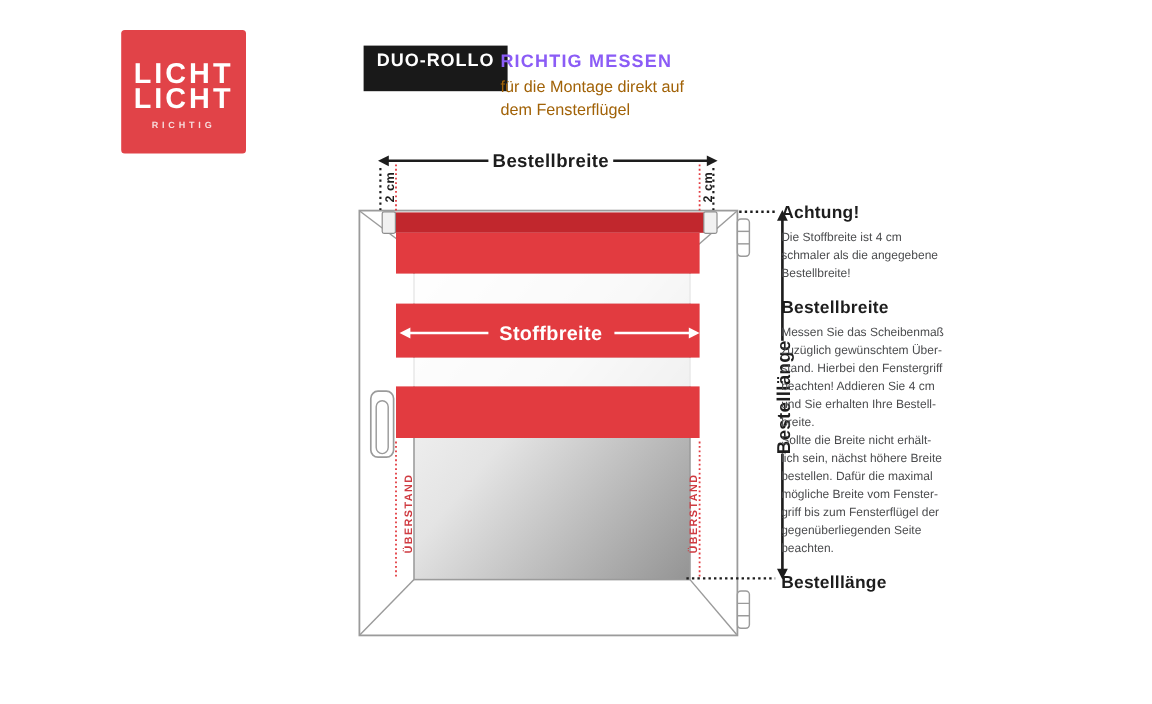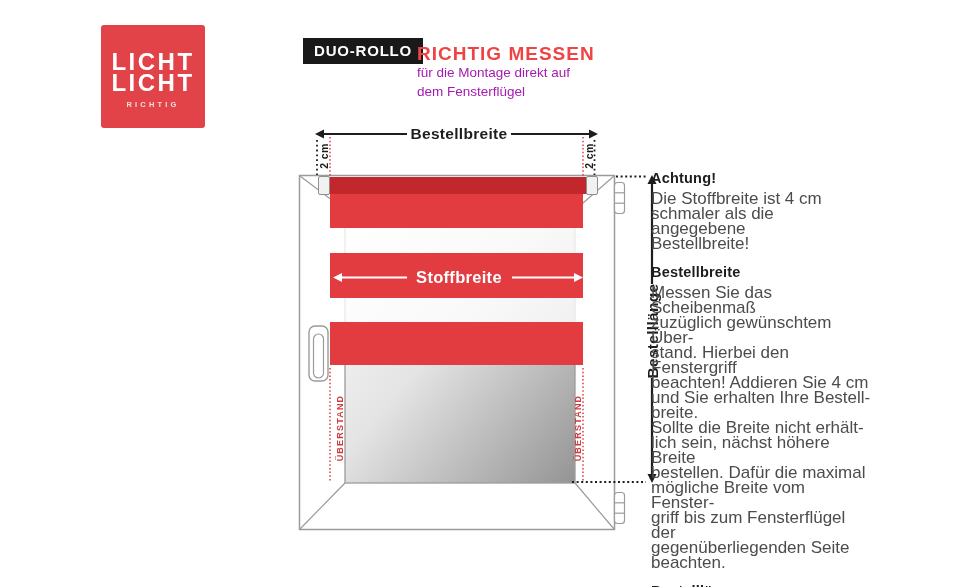--- a/index.html
+++ b/index.html
@@ -10,30 +10,30 @@
   
   .logo{
     position:absolute;left:101px;top:25px;width:104px;height:103px;
     background:#e14348;border-radius:3px;color:#fff;text-align:center;
   }
   .logo-line{font-weight:bold;font-size:24px;letter-spacing:2.5px;line-height:21px;}
   .logo-line.first{margin-top:26px;}
   .logo-tagline{font-size:7.5px;letter-spacing:3.2px;margin-top:7px;color:#f7dddd;font-weight:bold;}
   
   .badge{
-    position:absolute;left:303px;top:38px;height:26px;line-height:26px;
+    position:absolute;left:303px;top:38px;height:38px;line-height:26px;
     background:#191919;color:#fff;font-weight:bold;font-size:15px;
     letter-spacing:0.8px;padding:0 11px;
   }
-  .title{position:absolute;left:417px;top:43px;font-size:19px;font-weight:bold;letter-spacing:1px;color:#ef4444;}
-  .subtitle{position:absolute;left:417px;top:64px;font-size:13.5px;line-height:18.5px;color:#a21caf;white-space:pre-line;}
+  .title{position:absolute;left:417px;top:43px;font-size:15px;font-weight:bold;letter-spacing:1px;color:#8b5cf6;}
+  .subtitle{position:absolute;left:417px;top:64px;font-size:13.5px;line-height:18.5px;color:#a16207;white-space:pre-line;}
   
   .info{position:absolute;left:651px;top:170px;width:222px;}
   .info h3{margin:0 0 5px 0;font-size:14.5px;letter-spacing:0.2px;color:#1d1d1d;}
-  .info p{margin:0 0 13px 0;font-size:17px;line-height:15px;color:#4b4c4e;white-space:pre-line;}
+  .info p{margin:0 0 13px 0;font-size:10px;line-height:15px;color:#4b4c4e;white-space:pre-line;}
   
   .diagram{position:absolute;left:0;top:0;}
   .svg-label{font-family:"Liberation Sans",sans-serif;font-weight:bold;}
 </style>
 </head>
 <body>
 
 <div class="canvas">
 
   <div class="logo">

